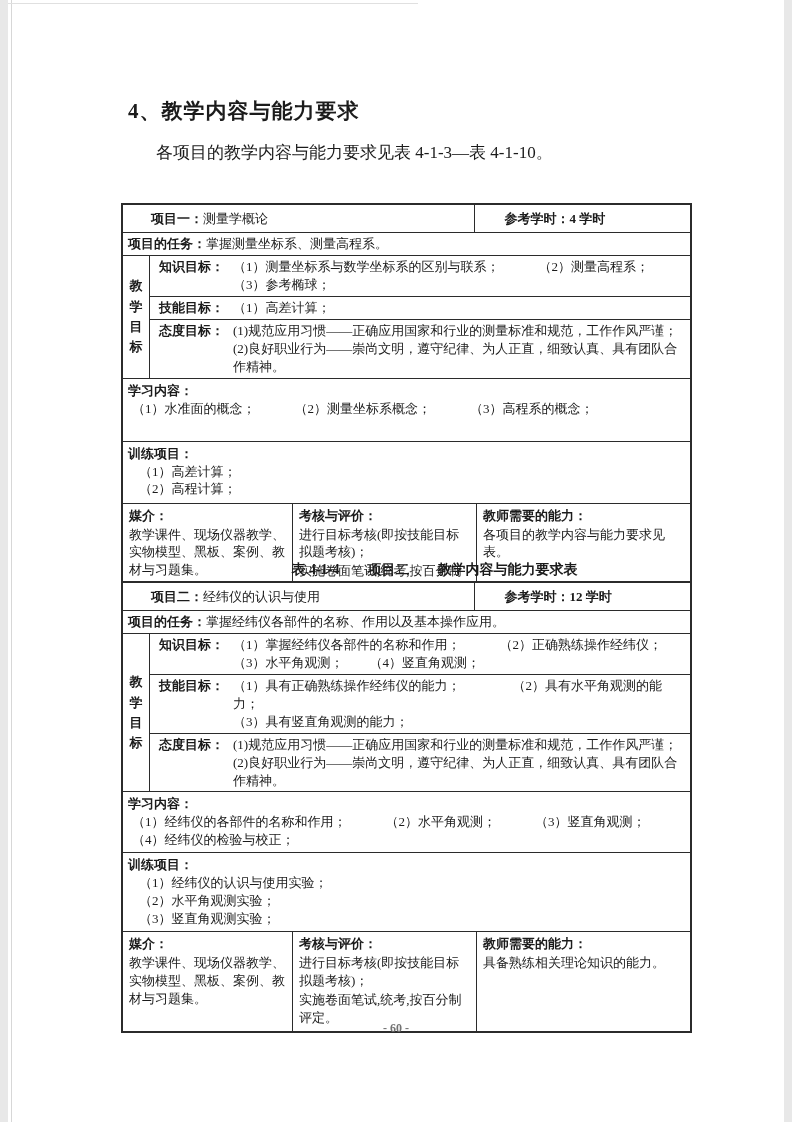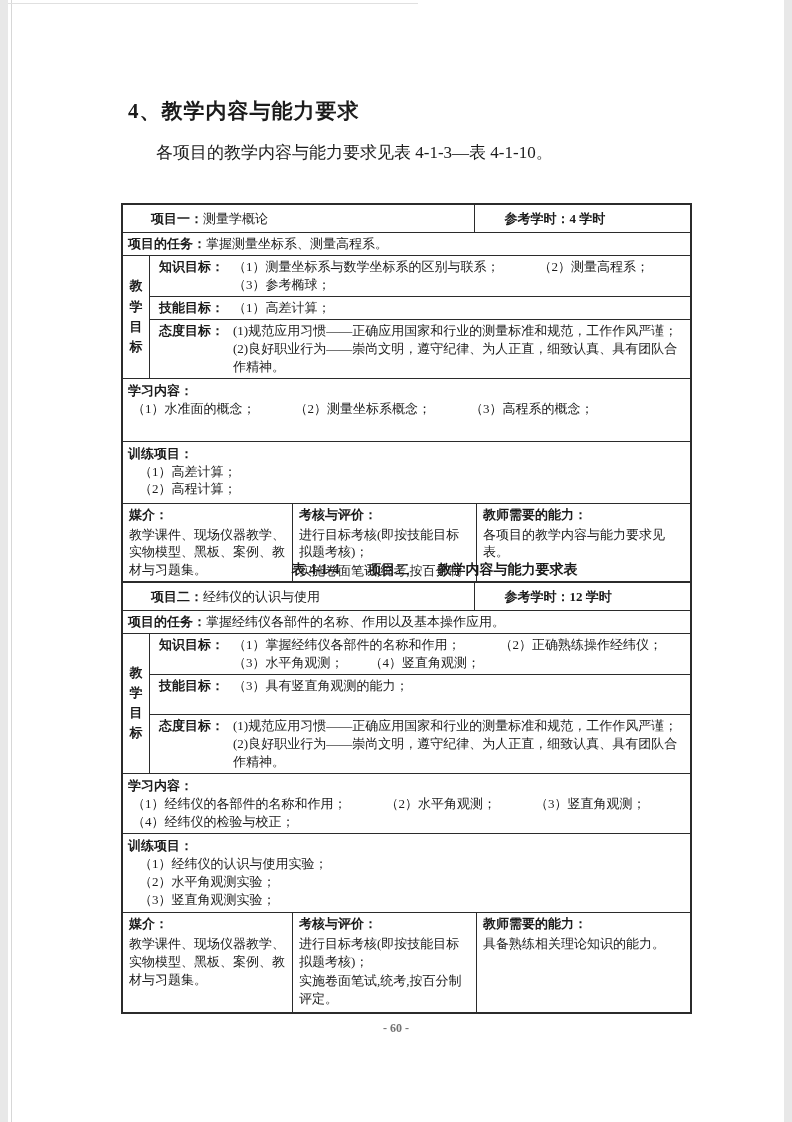--- a/index.html
+++ b/index.html
@@ -61,21 +61,21 @@
   .r-learn2{min-height:54px;} .r-train2{min-height:73px;}
   .itm{padding-left:4px;}
   .itm-tr{padding-left:11px;}
 
   .r-bottom{min-height:74px;padding:0;}
   .bcell{box-sizing:border-box;padding:3px 6px;border-right:1px solid #2b2b2b;}
   .bc-media{flex:0 0 170px;}
   .bc-assess{flex:0 0 184px;}
   .bc-teacher{flex:1;border-right:none;}
   .bcell p{margin:1px 0;}
-  .bcell .blabel{margin:0 0 1px 0;font-family:Liberation Mono, monospace;}
+  .bcell .blabel{margin:0 0 1px 0;}
 
   .footer{position:absolute;left:0;top:1021px;width:100%;text-align:center;font-size:12px;font-weight:bold;color:#737373;}
 </style>
 </head>
 <body>
 
 <div class="page">
   <div class="scan-edge-left"></div>
   <div class="scan-edge-top"></div>
 
@@ -169,20 +169,21 @@
         <div class="goal-row gh-k2">
           <div class="g-label">知识目标：</div>
           <div class="g-content">
             <div>（1）掌握经纬仪各部件的名称和作用；　　　（2）正确熟练操作经纬仪；</div>
             <div>（3）水平角观测；　　（4）竖直角观测；</div>
           </div>
         </div>
         <div class="goal-row gh-s2">
           <div class="g-label">技能目标：</div>
           <div class="g-content">
+            <div>（1）具有正确熟练操作经纬仪的能力；　　　　（2）具有水平角观测的能力；</div>
             <div>（3）具有竖直角观测的能力；</div>
           </div>
         </div>
         <div class="goal-row gh-a2">
           <div class="g-label">态度目标：</div>
           <div class="g-content">
             <div>(1)规范应用习惯——正确应用国家和行业的测量标准和规范，工作作风严谨；</div>
             <div>(2)良好职业行为——崇尚文明，遵守纪律、为人正直，细致认真、具有团队合作精神。</div>
           </div>
         </div>

